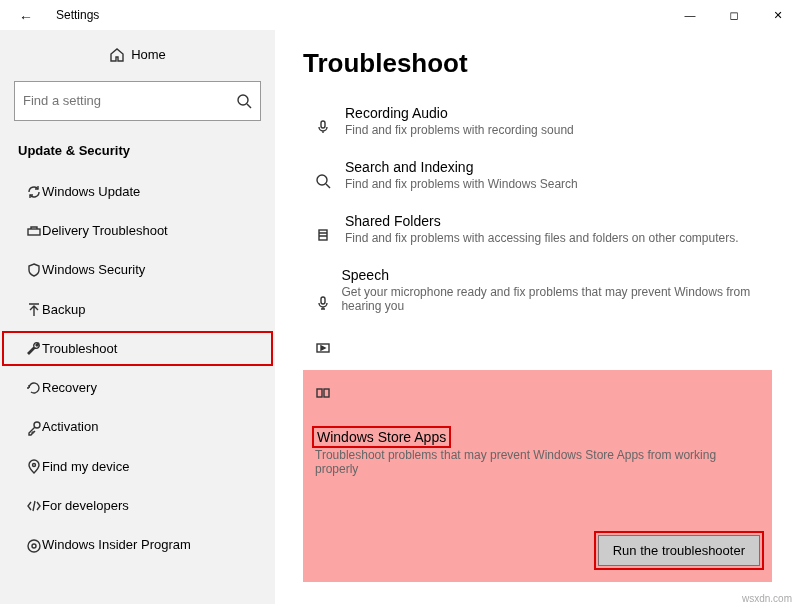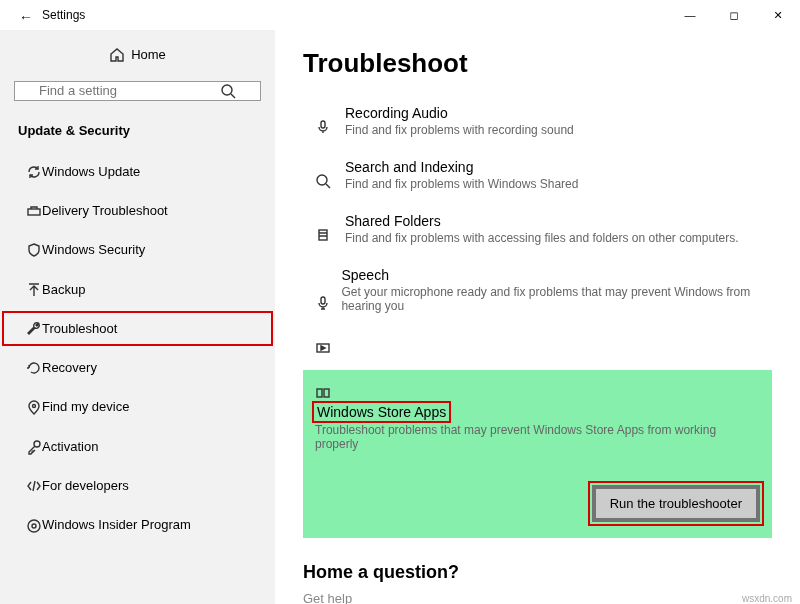--- a/index.html
+++ b/index.html
@@ -1,40 +1,40 @@
 <!DOCTYPE html>
 <html><head>
 <meta charset="utf-8">
 <style>
 * { margin:0; padding:0; box-sizing:border-box; font-family:"Segoe UI",Arial,sans-serif; }
 body { background:#fff; width:800px; height:604px; overflow:hidden; position:relative; }
 .titlebar { height:30px; display:flex; align-items:center; padding-left:12px; }
 .titlebar .back { width:28px; text-align:center; font-size:14px; cursor:pointer; }
-.titlebar .title { font-size:12px; margin-left:2px; }
+.titlebar .title { font-size:12px; margin-left:16px; }
 .winbtns { position:absolute; top:0; right:0; display:flex; }
 .winbtns div { width:44px; height:30px; display:flex; align-items:center; justify-content:center; font-size:11px; cursor:pointer; }
 .container { display:flex; height:574px; }
 .sidebar { width:275px; background:#f2f2f2; padding-top:6px; }
 .home { display:flex; align-items:center; padding:10px 18px; font-size:13px; cursor:pointer;justify-content:center; }
 .home .icon { width:22px; }
-.searchbox { margin:8px 14px 14px 14px; height:20px; border:1px solid #999; background:#fff; display:flex; align-items:center; padding:0 24px; }
+.searchbox { margin:8px 14px 14px 14px; height:40px; border:1px solid #999; background:#fff; display:flex; align-items:center; padding:0 8px; }
 .searchbox input { border:none; outline:none; flex:1; font-size:13px; background:transparent; }
 .section-title { font-size:13px; font-weight:600; padding:8px 18px 14px; }
 .nav-item { display:flex; align-items:center; padding:11px 18px; font-size:13px; cursor:pointer; position:relative;text-align:right; }
 .nav-item .icon { width:24px; font-size:14px; }
 .nav-item.highlighted { outline:2px solid #d80000; outline-offset:-4px; }
 .main { flex:1; padding:18px 28px 0 28px; overflow:hidden; }
 .page-title { font-size:26px; font-weight:600; margin-bottom:16px; }
 .tsitem { display:flex; padding:10px 12px; margin-bottom:2px;align-items:flex-end; }
 .tsitem .icon { width:30px; font-size:18px; padding-top:2px; }
 .tsitem .txt .t { font-size:14px; }
 .tsitem .txt .d { font-size:12px; color:#666; margin-top:2px; }
-.tsitem.selected { background:#86efac; flex-wrap:wrap; padding-bottom:16px; }
+.tsitem.selected { background:#fca5a5; flex-wrap:wrap; padding-bottom:16px;gap:25px; }
 .tsitem.selected .txt .t { display:inline-block; outline:2px solid #d80000; outline-offset:1px; padding:0 2px; }
-.runbtn { margin-left:auto; margin-top:34px; background:#ccc; border:4px solid #737373; padding:7px 14px; font-size:13px; cursor:pointer; outline:2px solid #d80000; outline-offset:2px; }
+.runbtn { margin-left:auto; margin-top:34px; background:#ccc; border:1px solid #737373; padding:7px 14px; font-size:13px; cursor:pointer; outline:2px solid #d80000; outline-offset:2px; }
 .question { font-size:18px; font-weight:600; margin-top:24px; }
 .gethelp { font-size:13px; color:#888; margin-top:8px; }
 .watermark { position:absolute; bottom:0; right:8px; font-size:10px; color:#aaa; }
 svg { width:16px; height:16px; vertical-align:middle; stroke:#333; fill:none; stroke-width:1.4; }
 </style>
 </head>
 <body>
 
 <div class="titlebar">
   <div class="back">←</div>
@@ -96,31 +96,31 @@
         <span>Troubleshoot</span>
       </div>
     <div class="nav-item">
         <span class="icon"><svg viewBox="0 0 16 16">
             <path d="M3 8a5 5 0 1 1 2 4M3 8H1m2 0V5"></path>
           </svg></span>
         <span>Recovery</span>
       </div>
     <div class="nav-item">
         <span class="icon"><svg viewBox="0 0 16 16">
+            <circle cx="11" cy="5" r="3"></circle>
+            <path d="M9 7l-6 6v2h2l1-1v-1h1v-1h1l1-1"></path>
+          </svg></span>
+        <span>Activation</span>
+      </div>
+    <div class="nav-item">
+        <span class="icon"><svg viewBox="0 0 16 16">
             <path d="M8 14s5-5 5-8a5 5 0 0 0-10 0c0 3 5 8 5 8z"></path>
             <circle cx="8" cy="6" r="1.5"></circle>
           </svg></span>
         <span>Find my device</span>
-      </div>
-    <div class="nav-item">
-        <span class="icon"><svg viewBox="0 0 16 16">
-            <circle cx="11" cy="5" r="3"></circle>
-            <path d="M9 7l-6 6v2h2l1-1v-1h1v-1h1l1-1"></path>
-          </svg></span>
-        <span>Activation</span>
       </div>
     <div class="nav-item">
         <span class="icon"><svg viewBox="0 0 16 16">
             <path d="M5 4L2 8l3 4M11 4l3 4-3 4M9 3l-2 10"></path>
           </svg></span>
         <span>For developers</span>
       </div>
     <div class="nav-item">
         <span class="icon"><svg viewBox="0 0 16 16">
             <circle cx="8" cy="8" r="6"></circle>
@@ -143,21 +143,21 @@
           <div class="d">Find and fix problems with recording sound</div>
         </div>
     </div>
     <div class="tsitem">
       <div class="icon"><svg viewBox="0 0 16 16">
             <circle cx="7" cy="7" r="5"></circle>
             <path d="M11 11l4 4"></path>
           </svg></div>
       <div class="txt">
           <div class="t">Search and Indexing</div>
-          <div class="d">Find and fix problems with Windows Shared</div>
+          <div class="d">Find and fix problems with Windows Search</div>
         </div>
     </div>
     <div class="tsitem">
       <div class="icon"><svg viewBox="0 0 16 16">
             <rect x="4" y="3" width="8" height="10"></rect>
             <path d="M4 6h8M4 9h8"></path>
           </svg></div>
       <div class="txt">
           <div class="t">Shared Folders</div>
           <div class="d">Find and fix problems with accessing files and folders on other computers.</div>

